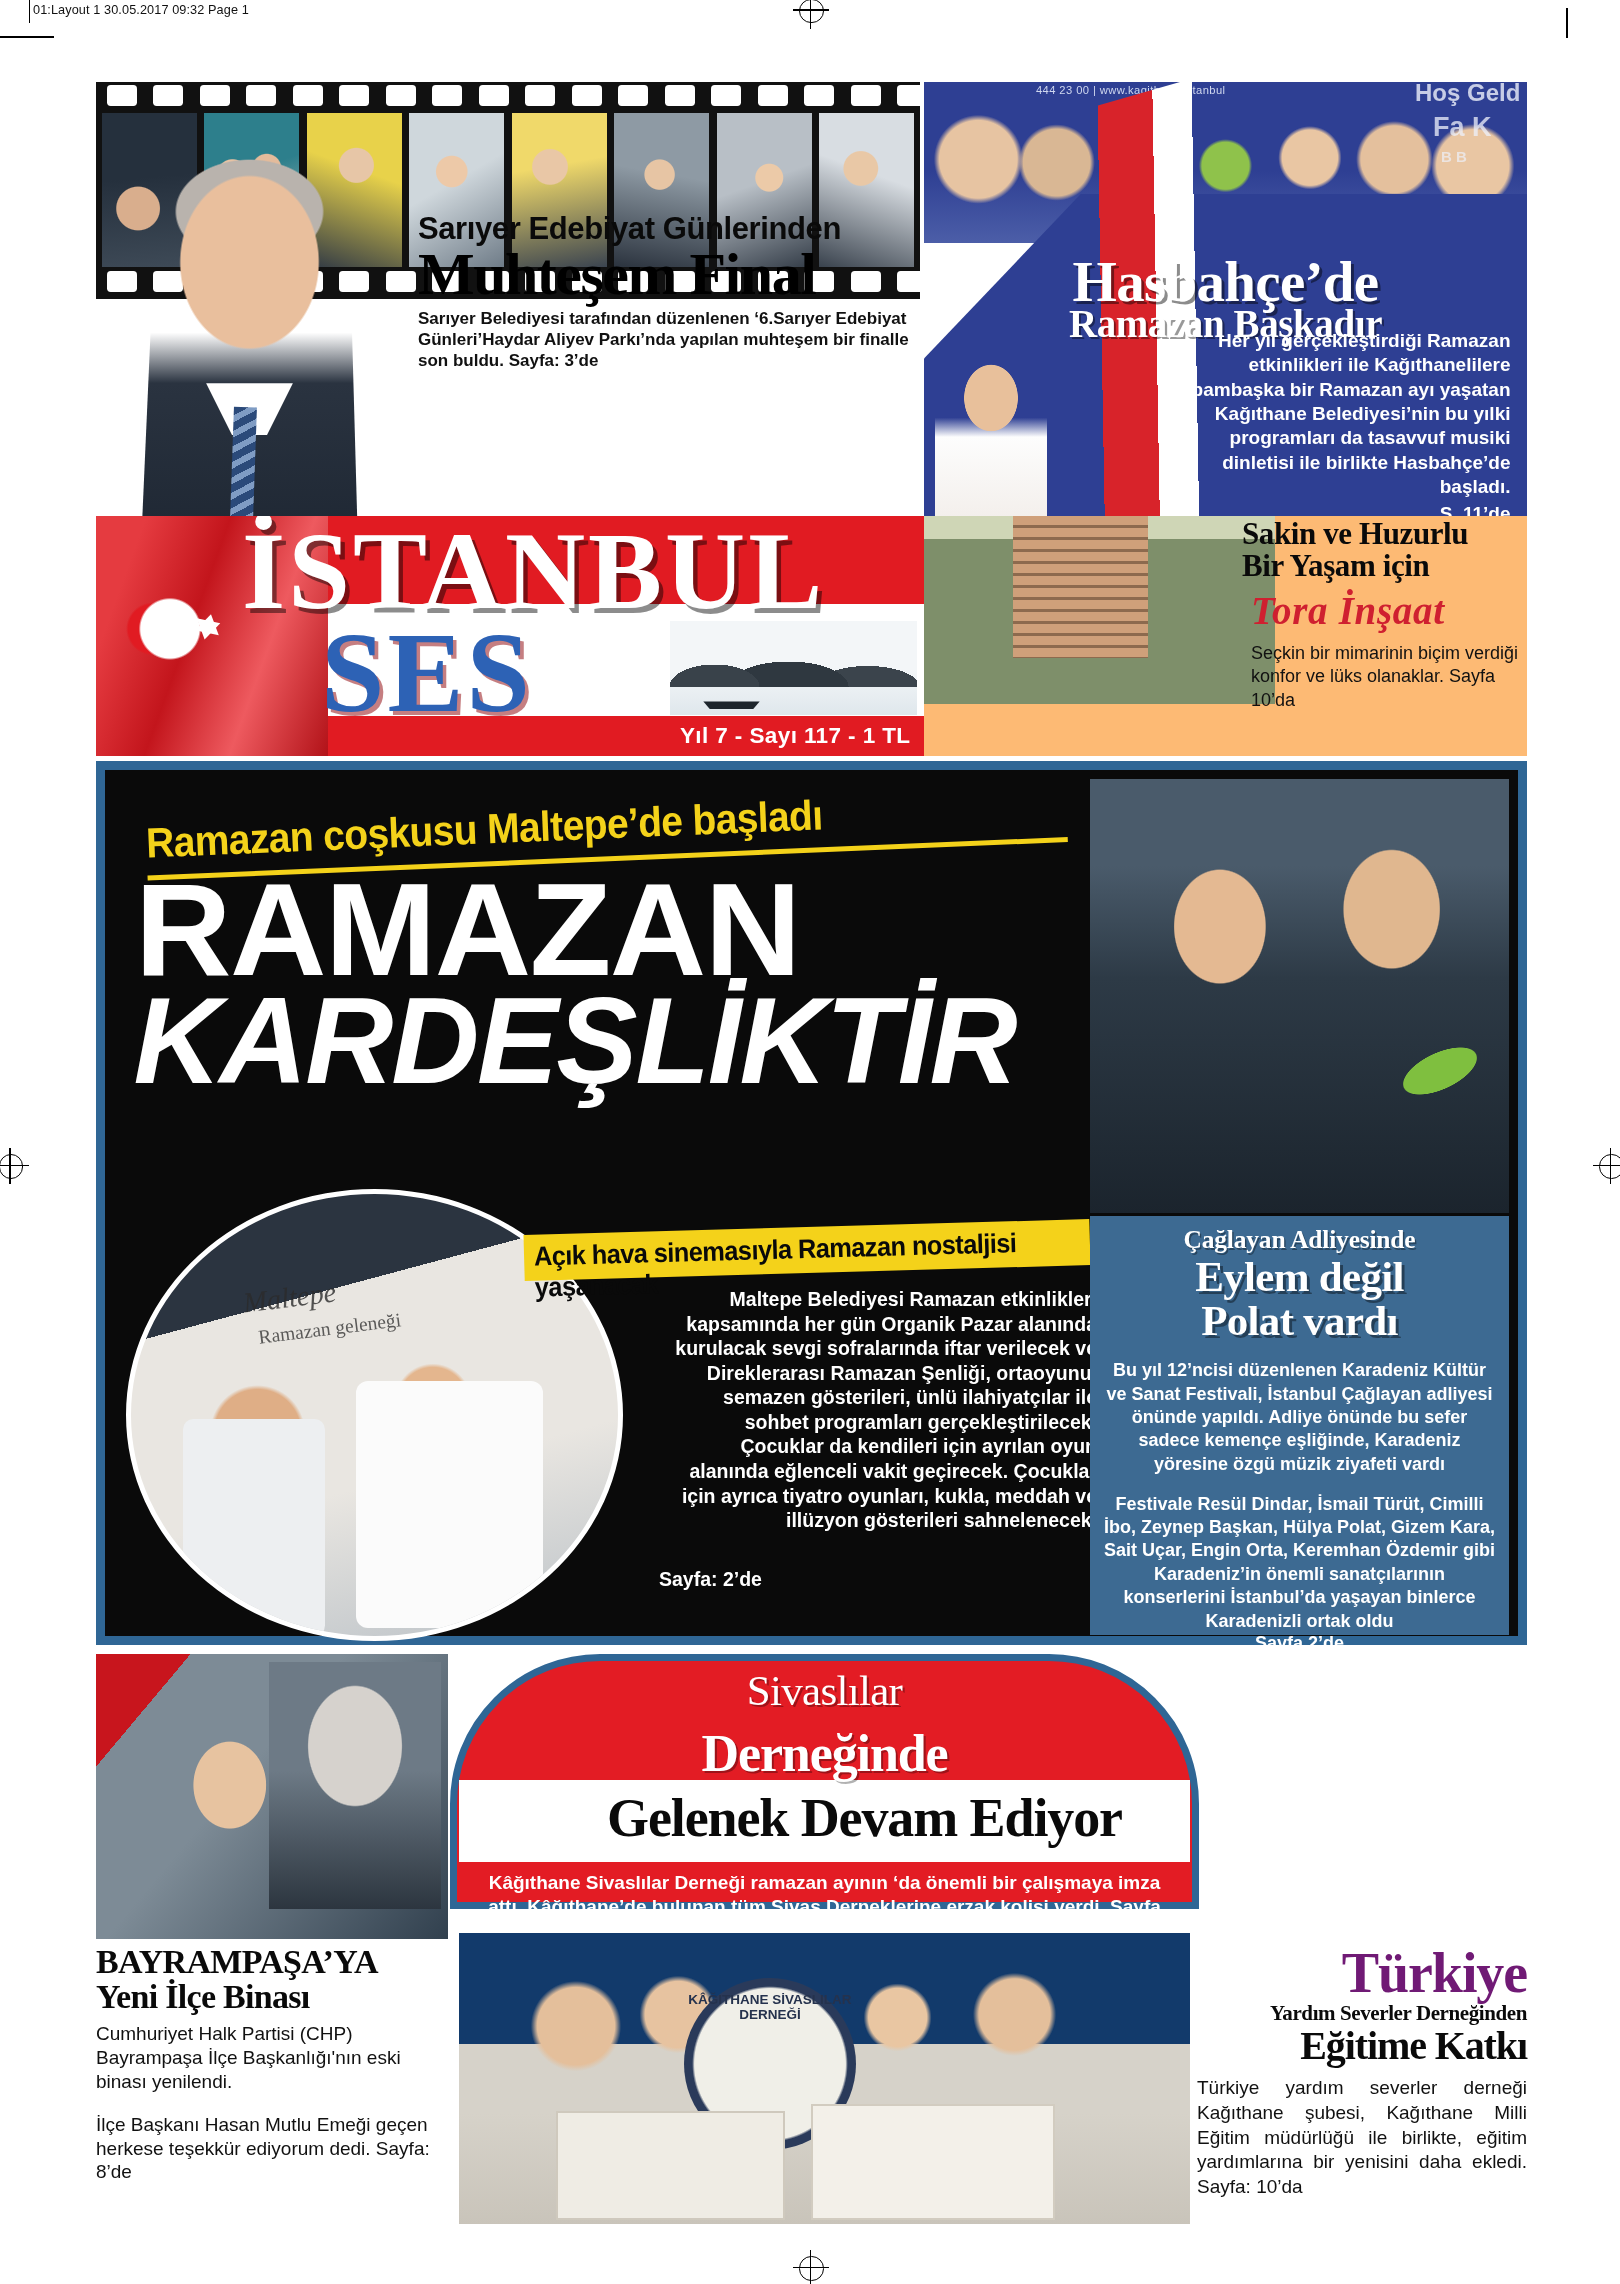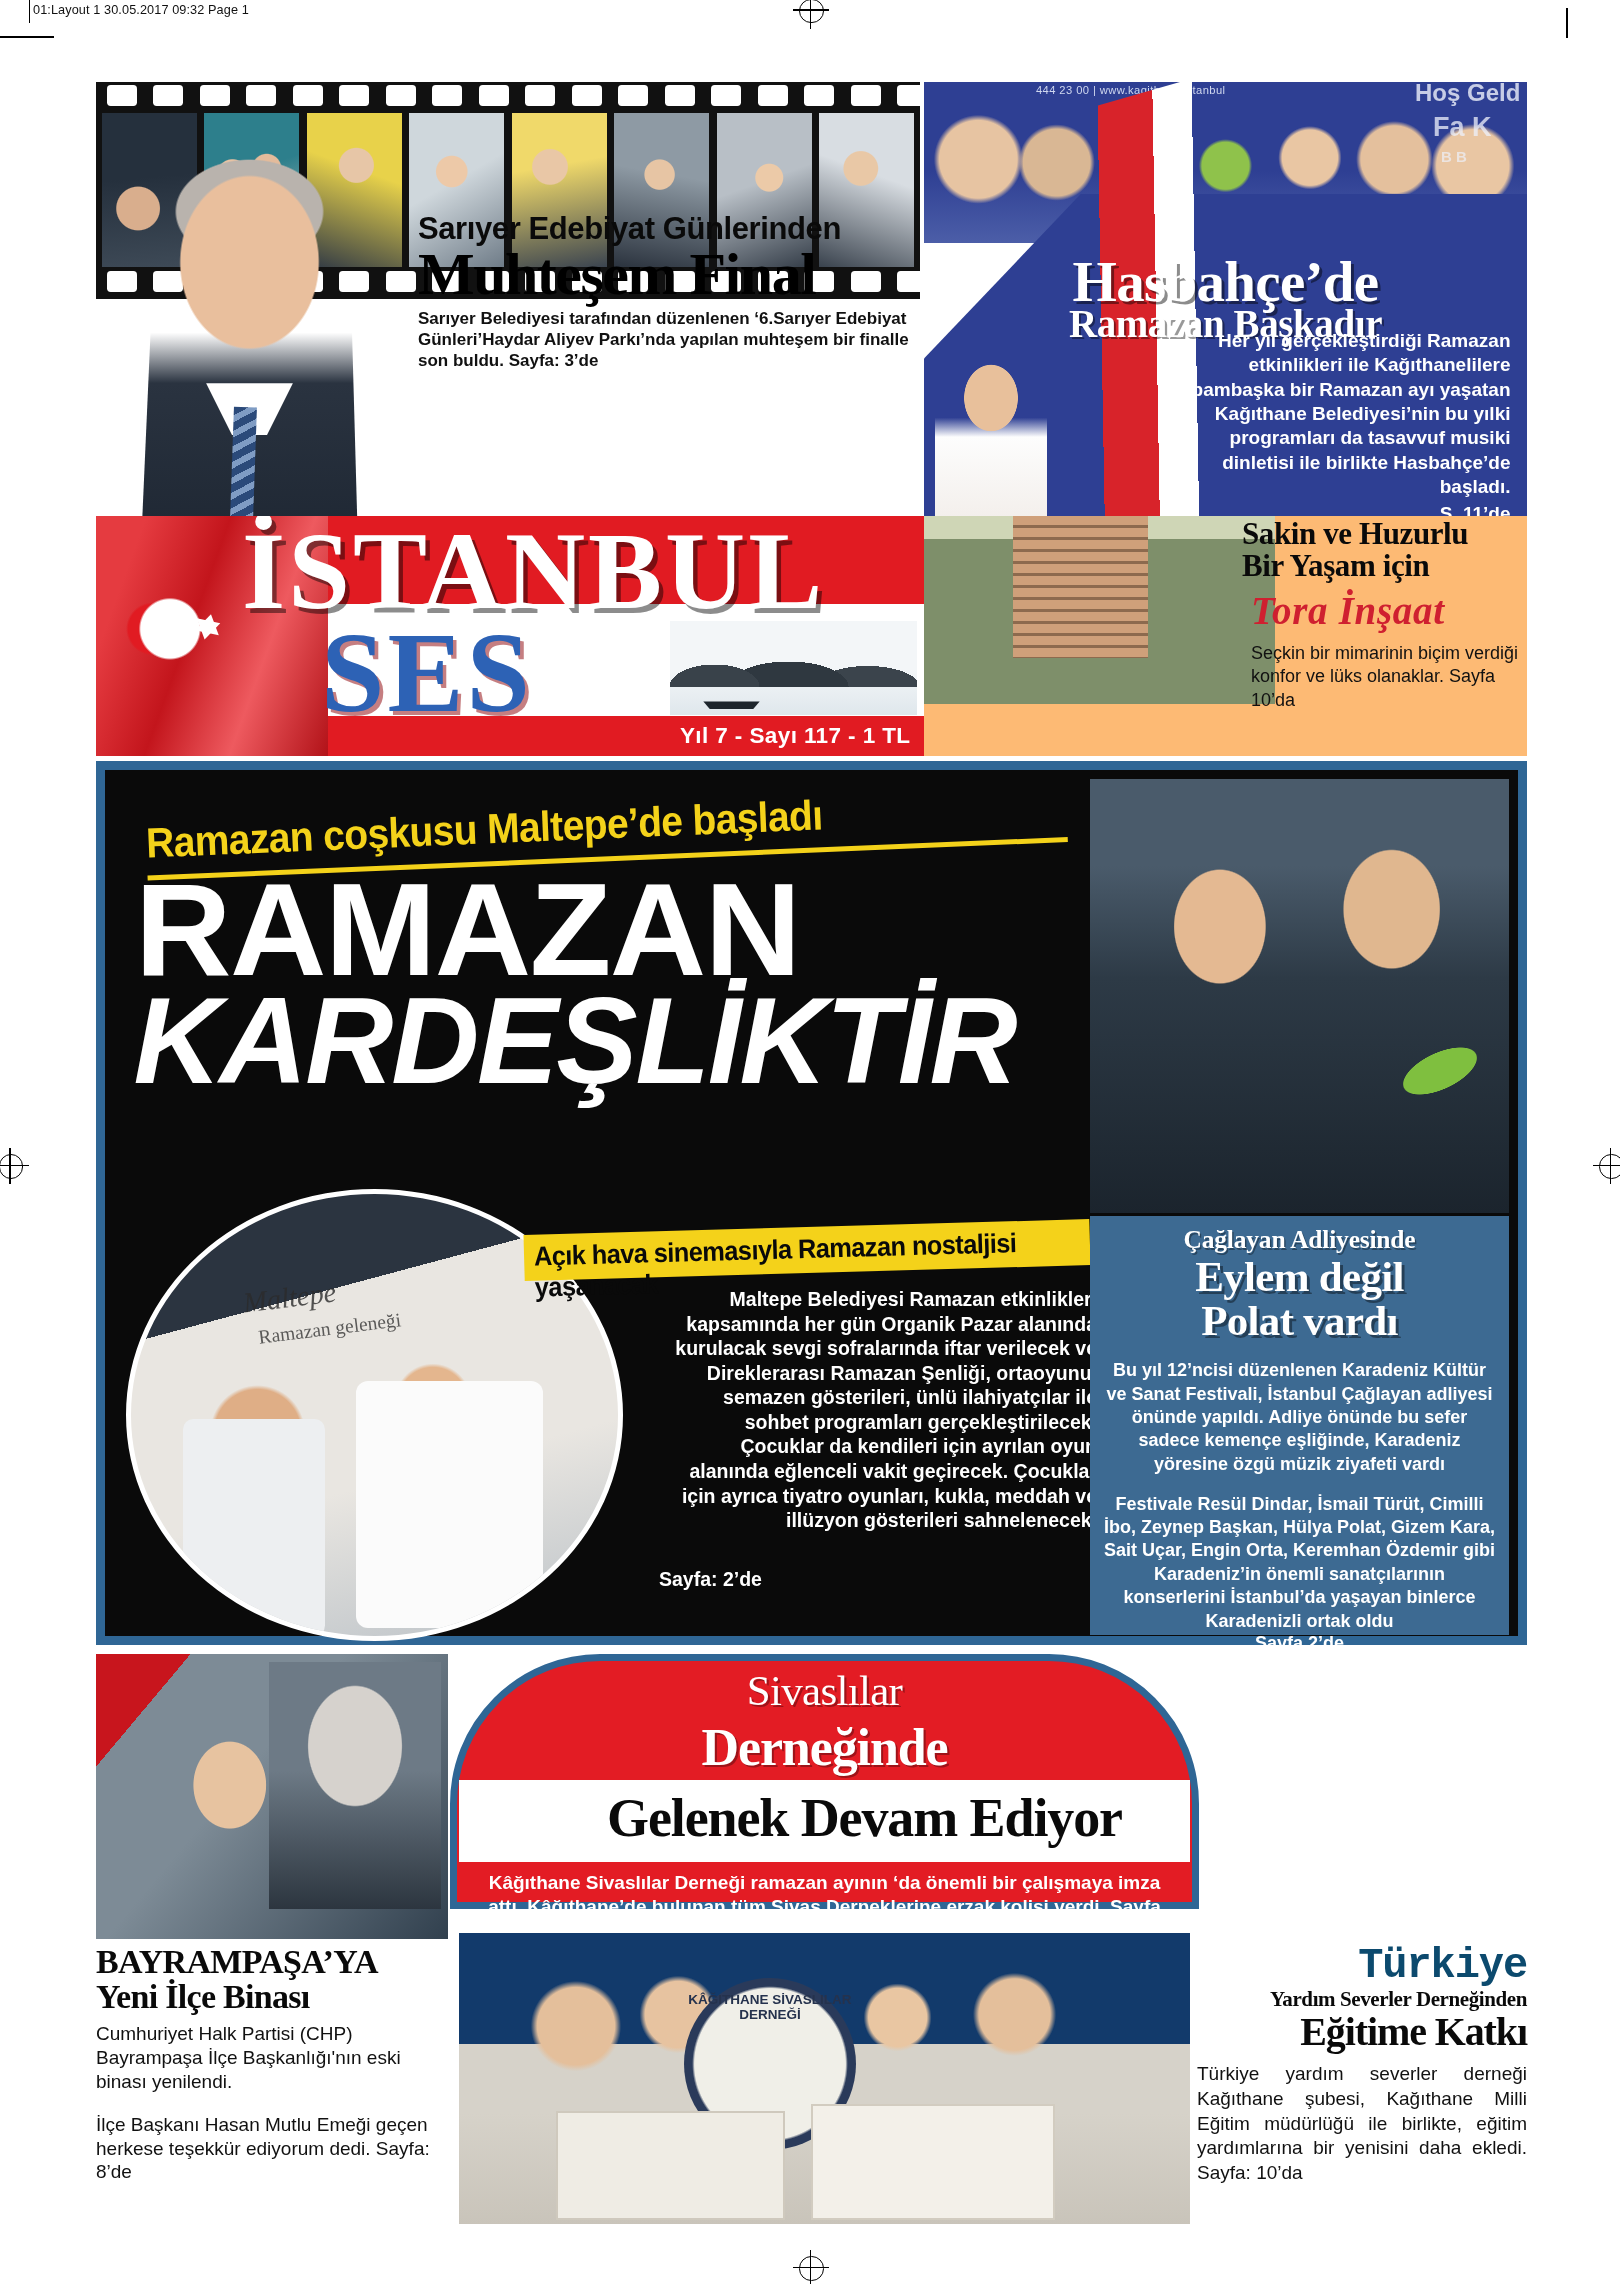--- a/index.html
+++ b/index.html
@@ -228,21 +228,21 @@
   .b-left .h2{font-size:34px;font-weight:bold;color:#0a0a0a;font-family:"Liberation Serif",serif;letter-spacing:-0.7px;line-height:1.05;}
   .b-left .p{margin-top:7.5px;font-size:19px;color:#111;line-height:1.25;}
   .b-left .p2{margin-top:19.5px;font-size:19px;color:#111;line-height:1.25;}
 
   
   .b-center{position:absolute;left:354px;top:0;width:749px;height:578px;overflow:hidden;}
   .b-center .arch{position:absolute;left:0;top:0;width:749px;height:255px;background:#e31c24;
     border:7.5px solid #2f6695;box-sizing:border-box;border-radius:150px 150px 0 0;}
   .b-center .t1{position:absolute;left:0;top:12px;width:749px;text-align:center;color:#fff;font-size:43px;font-weight:normal;
     font-family:"Liberation Serif",serif;letter-spacing:-0.7px;text-shadow:2.2px 2.2px 0 rgba(0,0,0,.3);}
-  .b-center .t2{position:absolute;left:0;top:64px;width:749px;text-align:center;color:#fff;font-size:52px;font-weight:bold;
+  .b-center .t2{position:absolute;left:0;top:70px;width:749px;text-align:center;color:#fff;font-size:52px;font-weight:bold;
     font-family:"Liberation Serif",serif;letter-spacing:-1.1px;text-shadow:2.2px 2.2px 0 rgba(0,0,0,.3);}
   .b-center .whitestrip{position:absolute;left:9px;top:126px;width:731px;height:82px;background:#fff;}
   .b-center .t3{position:absolute;left:0;top:133px;width:829px;text-align:center;color:#0a0a0a;font-size:54px;font-weight:bold;
     font-family:"Liberation Serif",serif;letter-spacing:-1.1px;}
   .b-center .sub{position:absolute;left:21px;top:217px;width:707px;text-align:center;color:#fff;font-size:19px;
     font-weight:bold;line-height:1.28;}
   .b-center .photo{position:absolute;left:9px;top:279px;width:731px;height:291px;overflow:hidden;
     background:
       radial-gradient(circle at 16% 32%,#e4bf9b 0 6%,transparent 7%),
       radial-gradient(circle at 30% 28%,#e7c3a0 0 6%,transparent 7%),
@@ -258,21 +258,21 @@
 
   
   .b-rightphoto{position:absolute;right:0;top:0;width:337px;height:285px;overflow:hidden;
     background:
       radial-gradient(circle at 20% 36%,#e6c2a0 0 8%,transparent 9%),
       radial-gradient(circle at 46% 30%,#e9c6a3 0 8%,transparent 9%),
       radial-gradient(circle at 74% 32%,#e2bc99 0 8%,transparent 9%),
       radial-gradient(circle at 92% 40%,#edcaa8 0 8%,transparent 9%),
       linear-gradient(180deg,#c9c1b4 0 44%,#8d8madd 44%,#6b6f73 100%);}
   .b-right{position:absolute;right:0;top:291px;width:330px;text-align:right;}
-  .b-right .h1{font-size:42px;font-weight:bold;color:#0c4a6e;font-family:Liberation Mono, monospace;letter-spacing:-1.1px;line-height:1;}
+  .b-right .h1{font-size:56px;font-weight:bold;color:#701a75;font-family:Liberation Serif, serif;letter-spacing:-1.1px;line-height:1;}
   .b-right .h2{font-size:21px;font-weight:bold;color:#0a0a0a;font-family:"Liberation Serif",serif;letter-spacing:-0.4px;line-height:1.15;}
   .b-right .h3{font-size:40px;font-weight:bold;color:#0a0a0a;font-family:"Liberation Serif",serif;letter-spacing:-1.1px;line-height:1.05;}
   .b-right .p{margin-top:9px;font-size:19px;color:#111;line-height:1.3;text-align:justify;text-align-last:left;}
 </style>
 </head>
 <body>
 
 <div class="slug-rule"></div>
 <div class="slug">01:Layout 1  30.05.2017  09:32  Page 1</div>
 <div class="regmark" style="left:799px;top:-1.5px;"></div>

